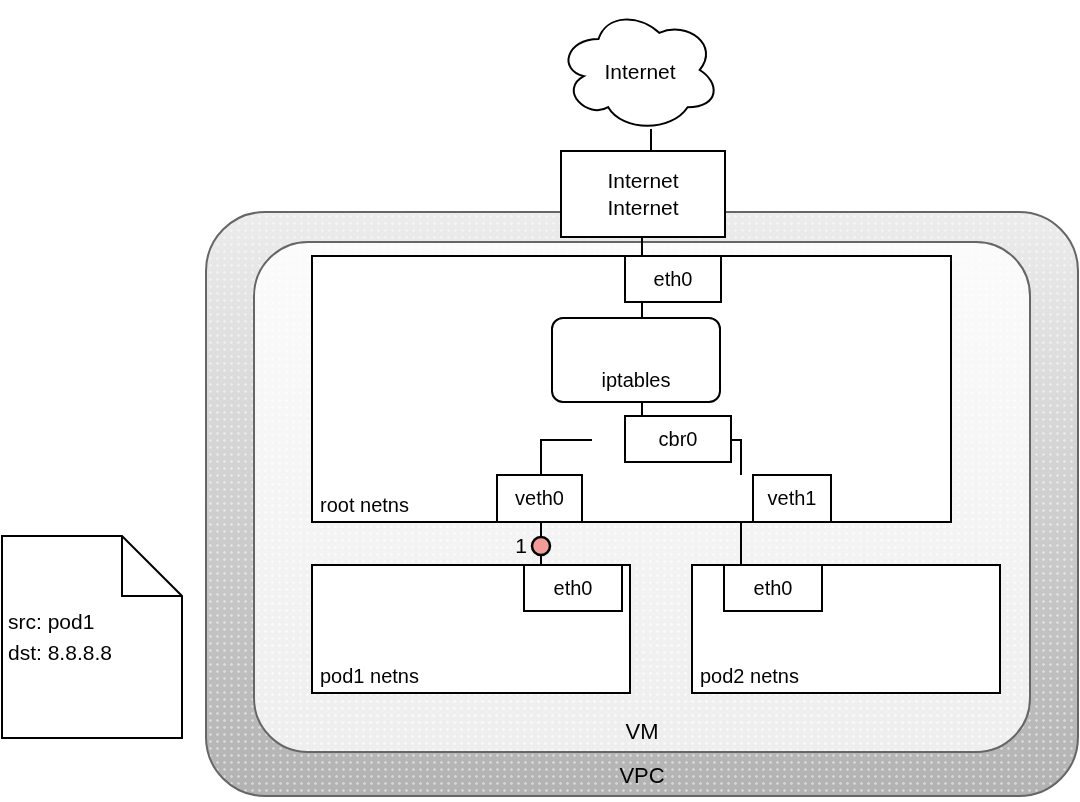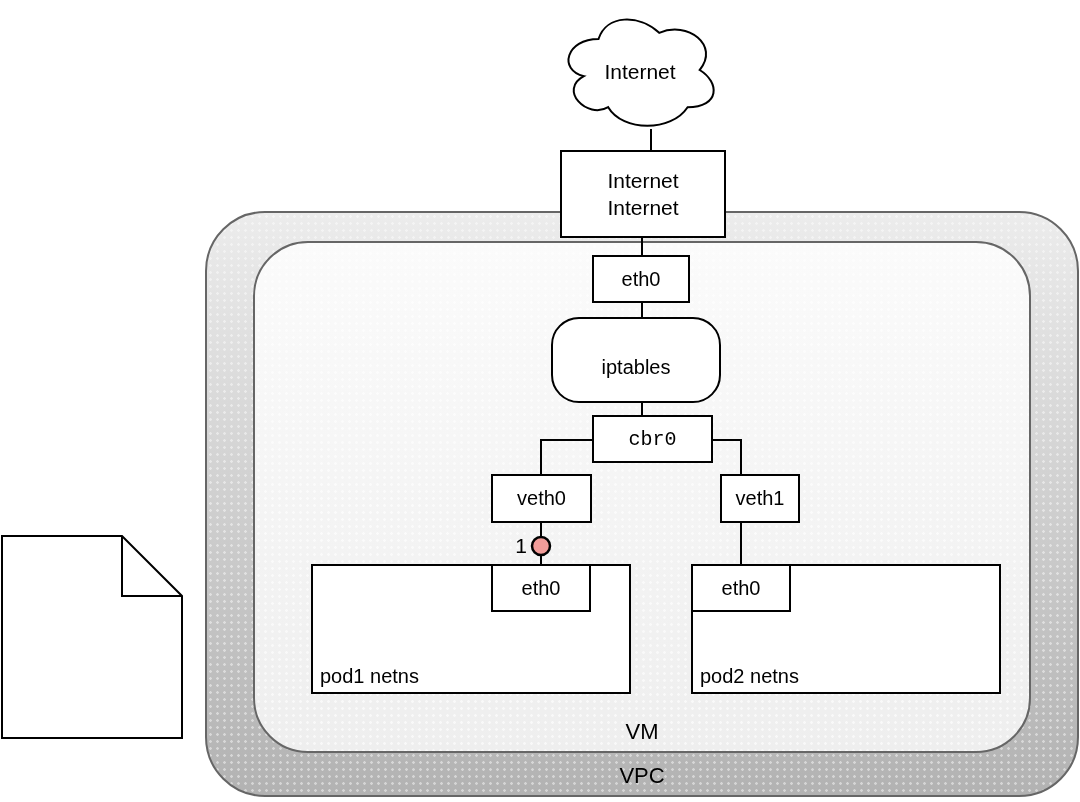--- a/index.html
+++ b/index.html
@@ -25,26 +25,26 @@
   }
   .zone-label{font-size:22px;text-align:center;}
   #vm-label{left:253px;top:719px;width:778px;}
   #vpc-label{left:205px;top:763px;width:874px;}
   
   .wbox{background:#fff;border:2px solid var(--box-border,#000);}
   #root-netns{left:311px;top:255px;width:641px;height:268px;}
   #pod1-netns{left:311px;top:564px;width:320px;height:130px;}
   #pod2-netns{left:691px;top:564px;width:310px;height:130px;}
   .corner-label{position:absolute;left:7px;bottom:4px;font-size:20px;}
-  .node{font-size:20px;text-align:left;display:flex;align-items:center;justify-content:center;}
+  .node{font-size:20px;text-align:left;display:flex;align-items:center;justify-content:center;margin-left:32px;}
   #eth0-top{left:592px;top:255px;width:98px;height:48px;}
-  #iptables{left:551px;top:317px;width:170px;height:86px;border-radius:28px;
-            display:flex;align-items:flex-end;justify-content:center;padding-bottom:22px;}
-  #cbr0{left:592px;top:415px;width:121px;height:48px;font-family:Liberation Mono, monospace;}
-  #veth0{left:491px;top:474px;width:101px;height:49px;}
+  #iptables{left:551px;top:317px;width:170px;height:86px;border-radius:12px;
+            display:flex;align-items:flex-end;justify-content:center;padding-bottom:9px;}
+  #cbr0{left:592px;top:415px;width:108px;height:48px;}
+  #veth0{left:464px;top:474px;width:87px;height:49px;}
   #veth1{left:720px;top:474px;width:80px;height:49px;}
   #pod1-eth0{left:491px;top:564px;width:100px;height:48px;}
   #pod2-eth0{left:691px;top:564px;width:100px;height:48px;}
   #gateway{left:560px;top:150px;width:166px;height:88px;
            display:flex;flex-direction:column;align-items:center;justify-content:center;
            font-size:21px;line-height:27px;text-align:center;}
   #connector-layer,#cloud-svg,#note-svg,#marker-svg{position:absolute;}
   #connector-layer{left:0;top:0;width:1080px;height:802px;pointer-events:none;}
   #cloud-svg{left:558px;top:8px;}
   #note-svg{left:1px;top:535px;}
@@ -59,20 +59,23 @@
 </head>
 <body>
 
 <div id="canvas">
 
   <div id="vpc" class="abs"></div>
   <div id="vm" class="abs"></div>
   <div id="vm-label" class="abs zone-label">VM</div>
   <div id="vpc-label" class="abs zone-label">VPC</div>
 
+  <div id="root-netns" class="abs wbox">
+    <span class="corner-label">root netns</span>
+  </div>
   <div id="pod1-netns" class="abs wbox">
     <span class="corner-label">pod1 netns</span>
   </div>
   <div id="pod2-netns" class="abs wbox">
     <span class="corner-label">pod2 netns</span>
   </div>
 
   <svg id="connector-layer" width="1080" height="802">
     <path class="stroke2" d="M651,129 L651,151"></path>
     <path class="stroke2" d="M642,238 L642,256"></path>
@@ -107,19 +110,23 @@
       C 162,99.2 162,74.4 141.7,62
       C 162,37.2 129.6,12.4 101.2,24.8
       C 81,6.2 48.6,6.2 40.5,31 Z"></path>
   </svg>
   <div id="cloud-label" class="abs">Internet</div>
 
   <svg id="note-svg" width="184" height="205" viewBox="0 0 184 205">
     <path class="shape" d="M1,1 L121,1 L181,61 L181,203 L1,203 Z"></path>
     <path class="stroke2" d="M121,1 L121,61 L181,61"></path>
   </svg>
+  <div id="note-text" class="abs">
+    <div>src: pod1</div>
+    <div>dst: 8.8.8.8</div>
+  </div>
 
   <div id="marker-label" class="abs">1</div>
   <svg id="marker-svg" width="26" height="26" viewBox="0 0 26 26">
     <circle id="marker-circle" cx="13" cy="13" r="9"></circle>
   </svg>
 
 </div>
 
 </body></html>

